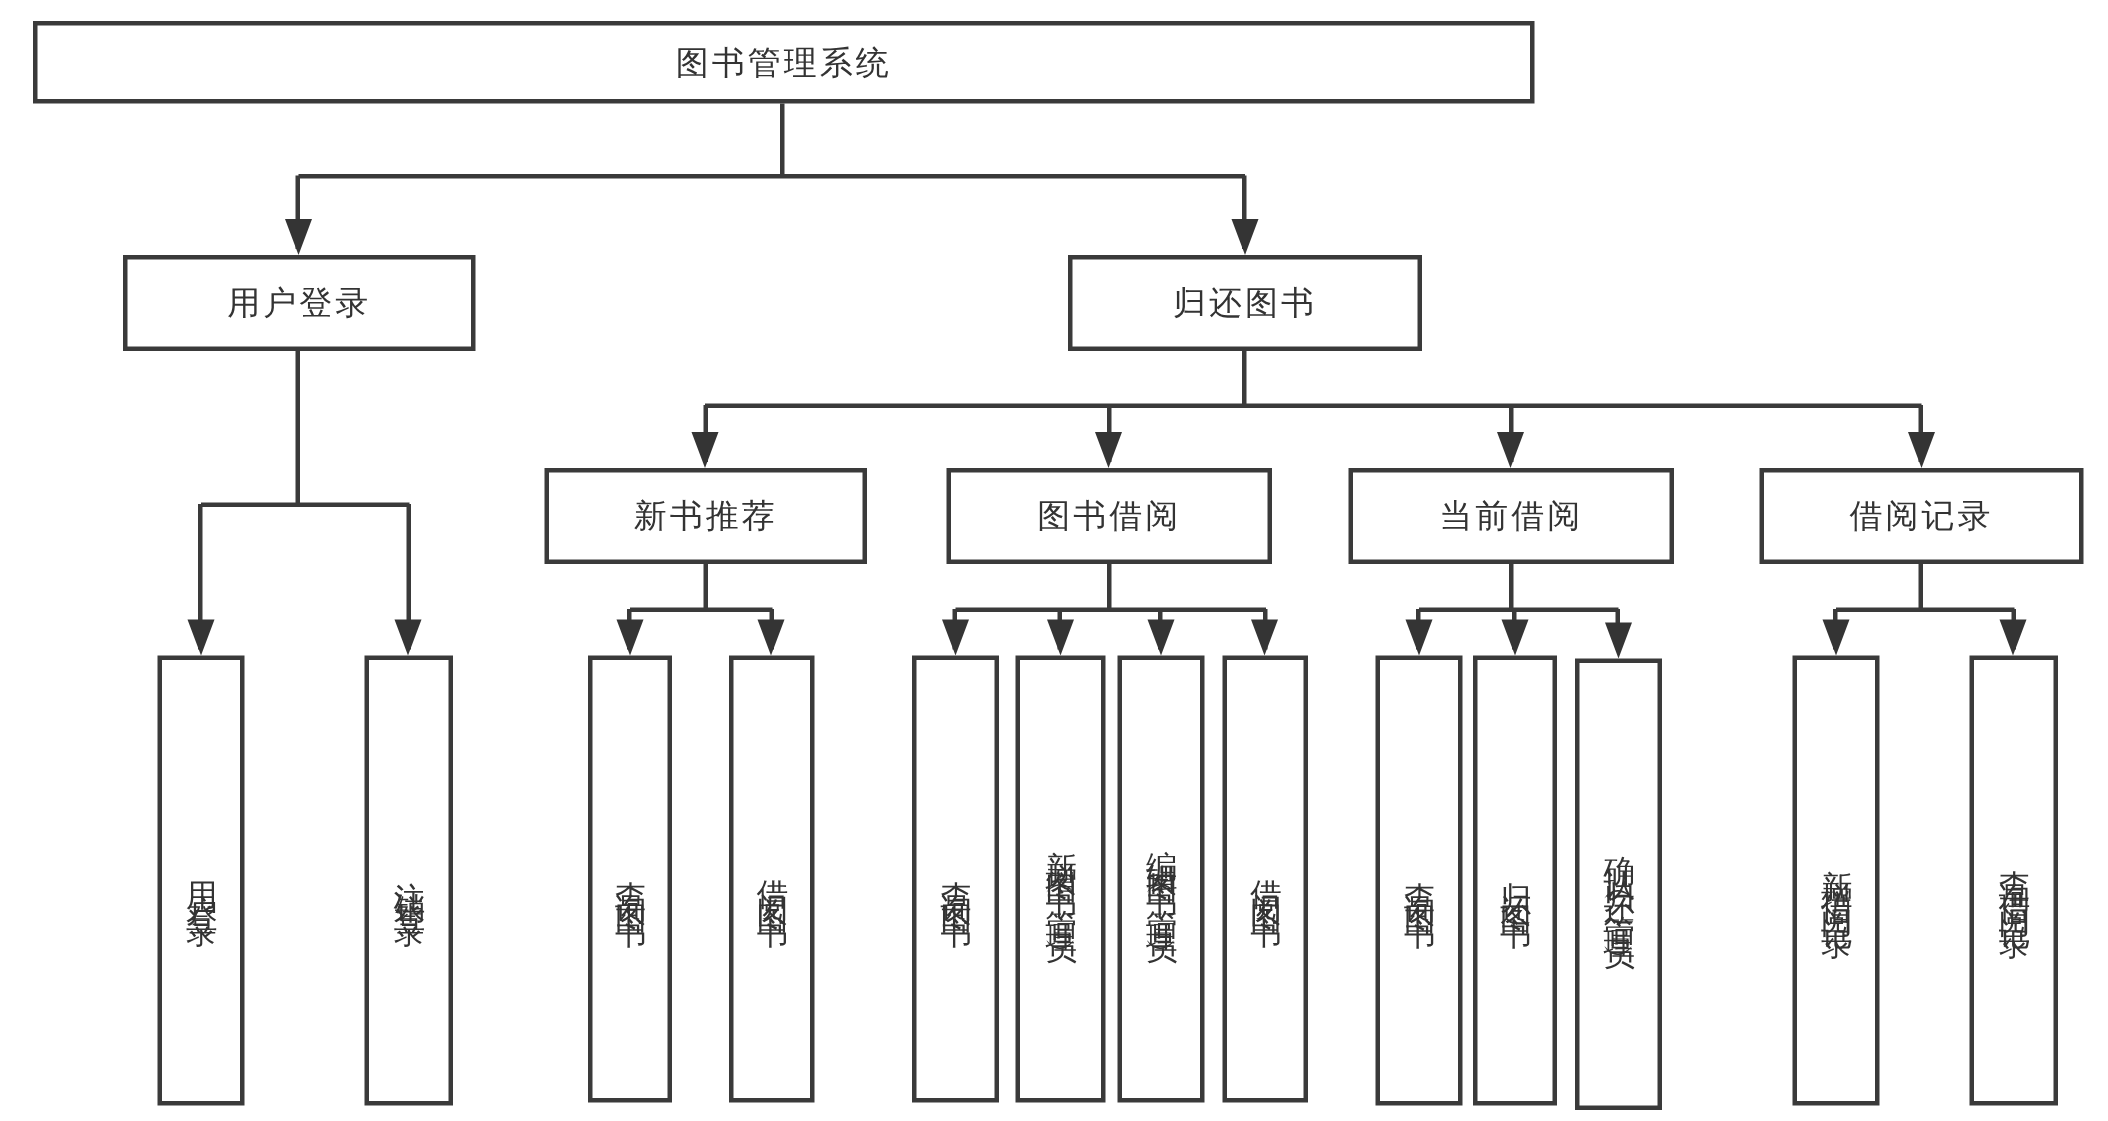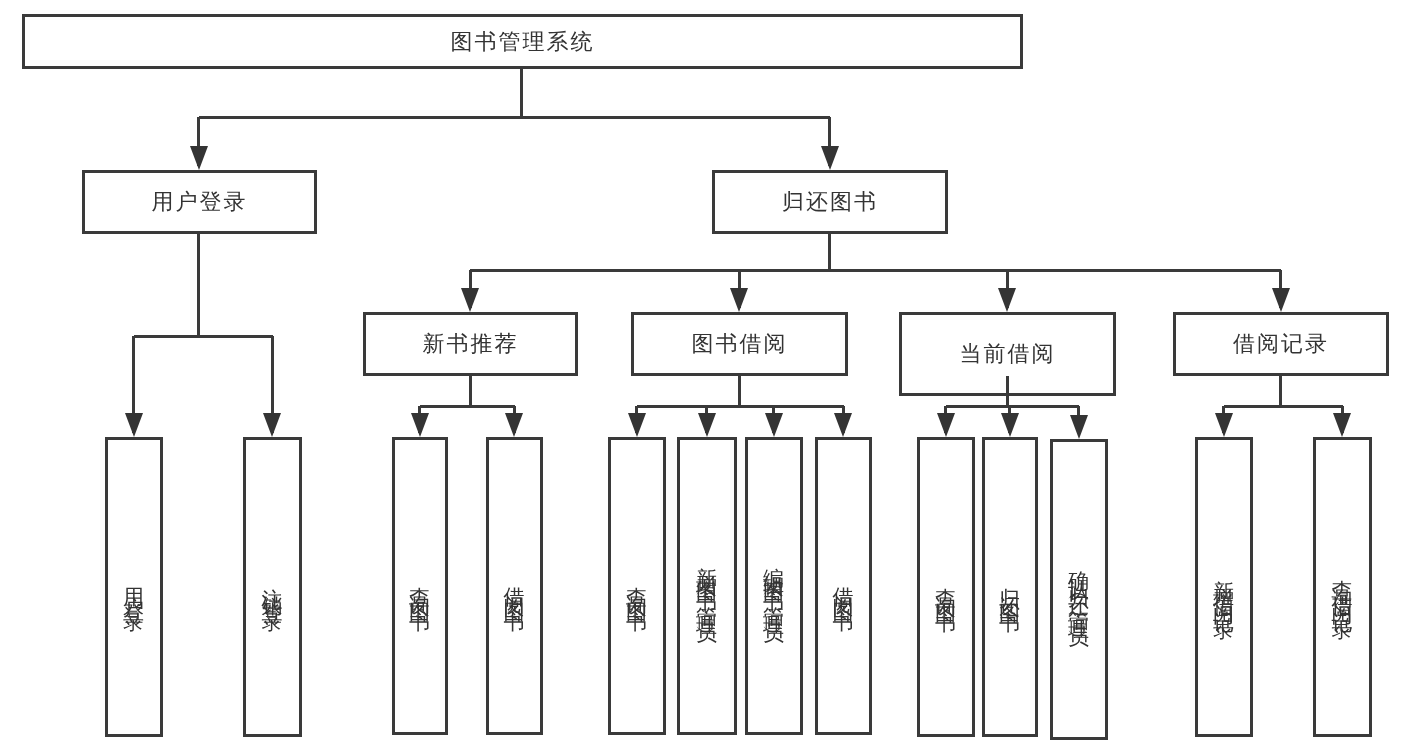--- a/index.html
+++ b/index.html
@@ -48,21 +48,21 @@
   <div class="box" style="left:712px;top:170px;width:236px;height:64px;">
     <span>归还图书</span>
   </div>
 
   <div class="box" style="left:631px;top:312px;width:217px;height:64px;">
     <span>图书借阅</span>
   </div>
   <div class="box" style="left:363px;top:312px;width:215px;height:64px;">
     <span>新书推荐</span>
   </div>
-  <div class="box" style="left:899px;top:312px;width:217px;height:84px;">
+  <div class="box" style="left:899px;top:312px;width:217px;height:64px;">
     <span>当前借阅</span>
   </div>
   <div class="box" style="left:1173px;top:312px;width:216px;height:64px;">
     <span>借阅记录</span>
   </div>
 
   <div class="vbox" style="left:105px;top:437px;width:58px;height:300px;">
     <span>用户登录</span>
   </div>
   <div class="vbox" style="left:243px;top:437px;width:59px;height:300px;">

